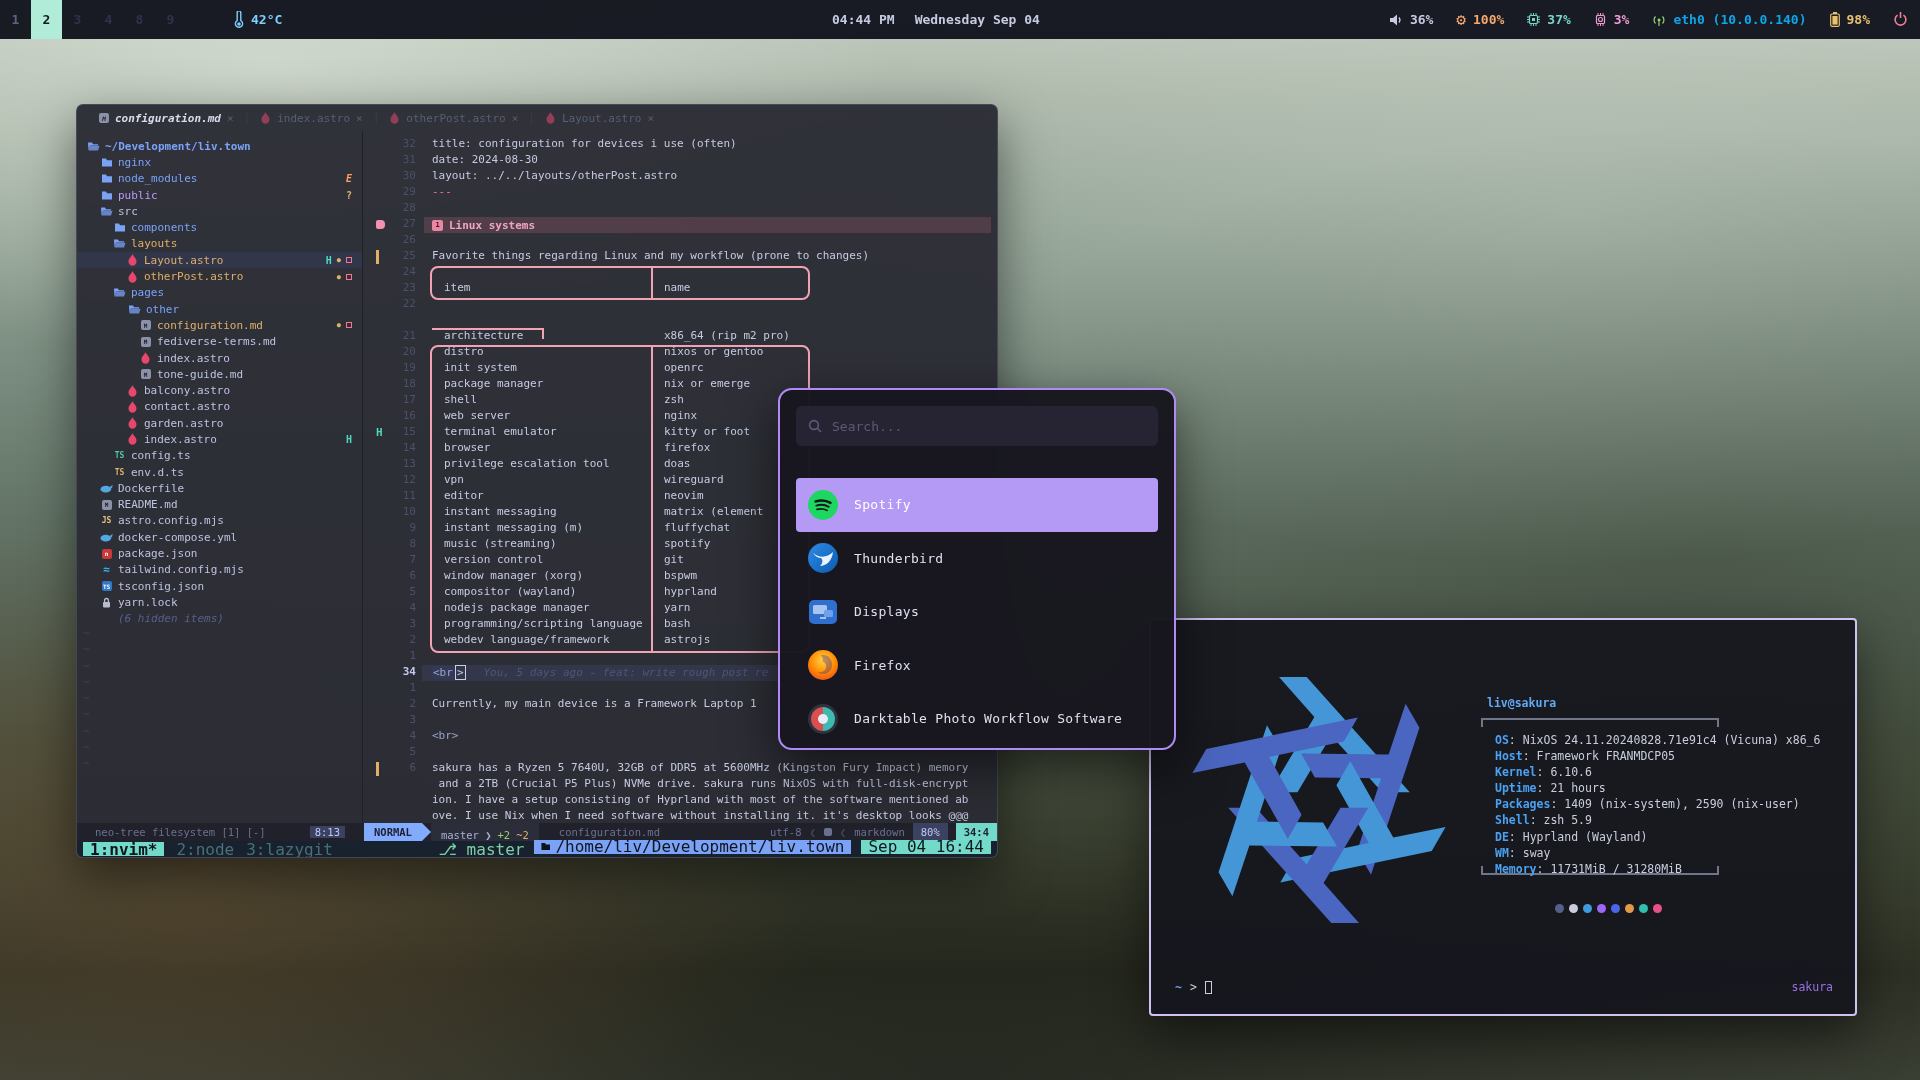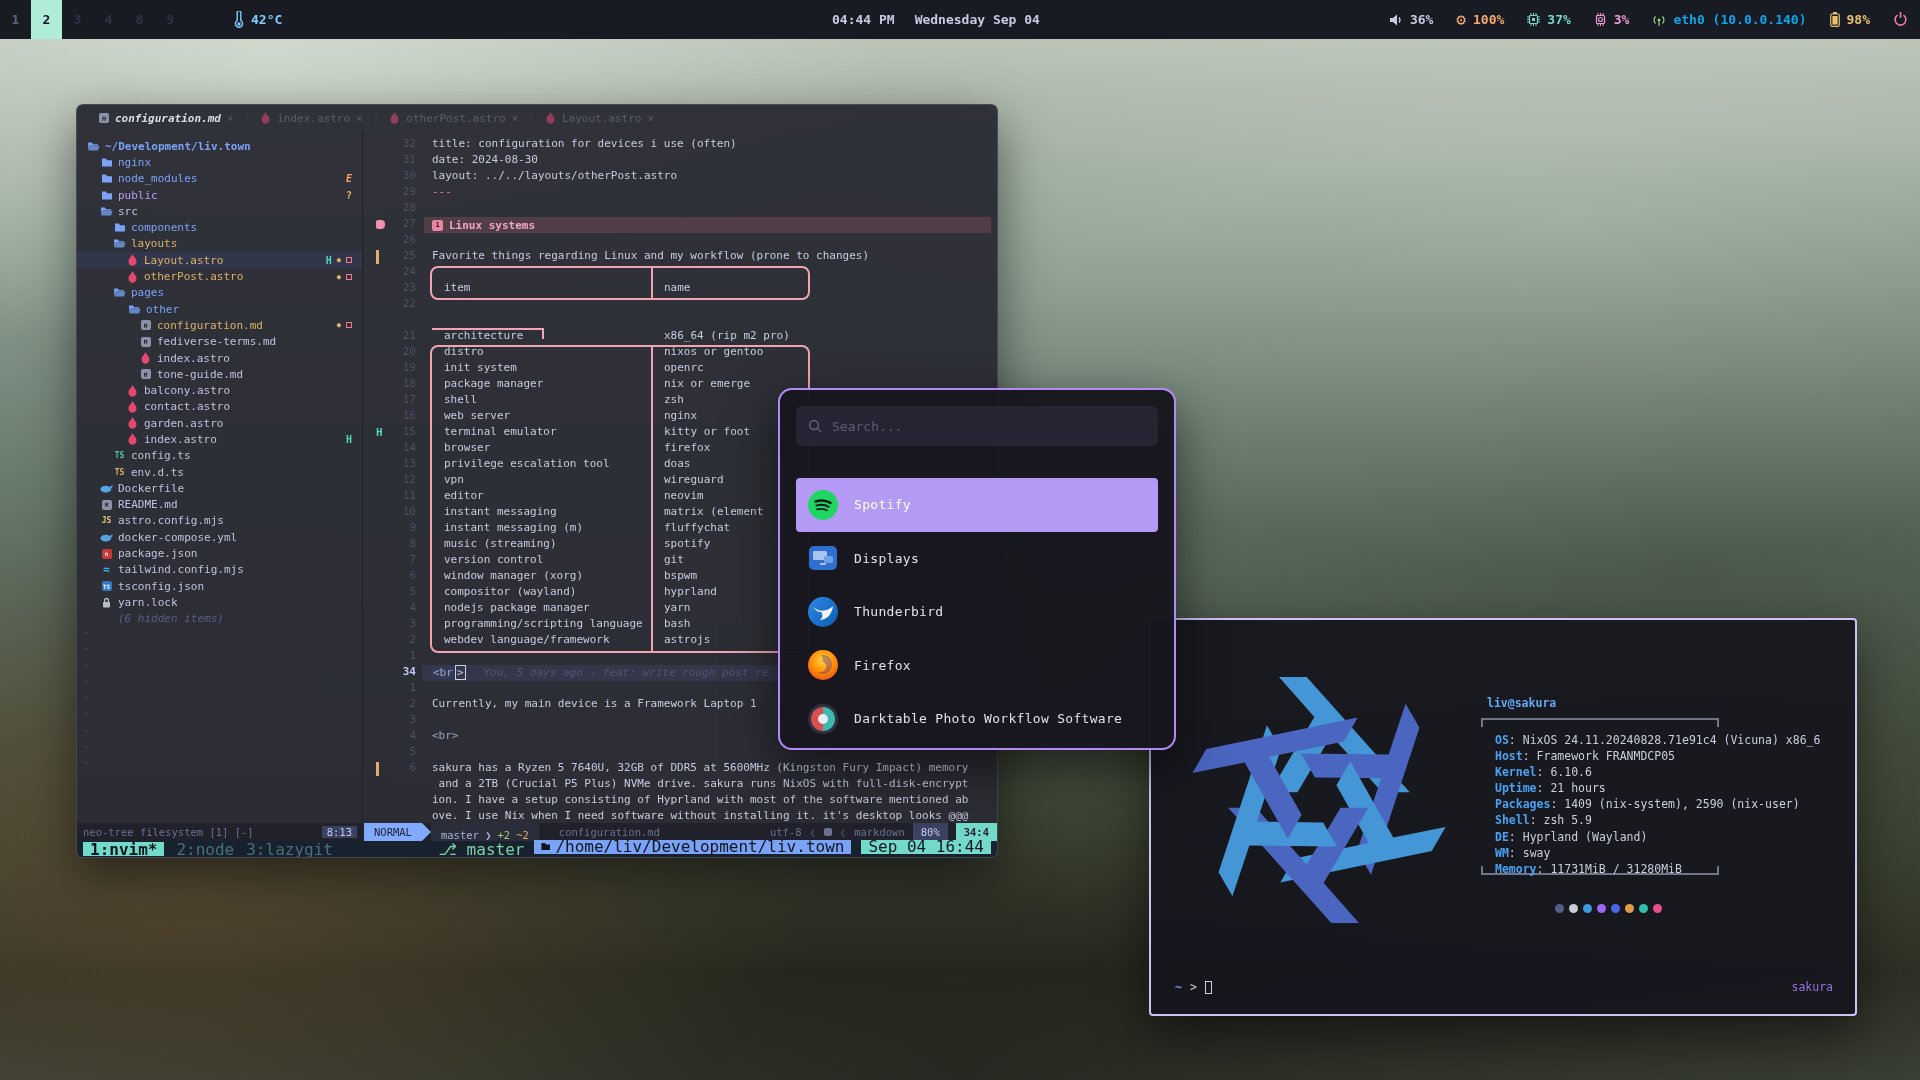--- a/index.html
+++ b/index.html
@@ -72,23 +72,23 @@
   .cursorbox { display:inline-block; border:1px solid #c8cdf0; color:#c8cdf0; padding:0 1px; margin-left:1px; }
   .blame { color:#4e5578; font-style:italic; margin-left:18px; }
   .tagc { color:#9aa5ce; }
   .tcell1 { position:absolute; left:80px; white-space:pre; }
   .tcell2 { position:absolute; left:300px; white-space:pre; }
   .mdt-box { position:absolute; border:2px solid #f2a3b3; border-radius:8px; }
   .mdt-sep { position:absolute; width:2px; background:#f2a3b3; }
   .mdt-ruler { position:absolute; background:#f2a3b3; }
 
   .statusline { position:absolute; left:0; bottom:16px; right:0; height:18px; background:#20212b; display:flex; align-items:center; font-size:10.5px; }
-  .nt-status { width:287px; height:18px; display:flex; align-items:center; padding:0 6px; color:#6a7190; border-right:1px solid #1f2028; }
+  .nt-status { width:287px; height:18px; display:flex; align-items:center; padding:0 18px; color:#6a7190; border-right:1px solid #1f2028; }
   .nt-status .pos { margin-left:auto; background:#3b4261; color:#c0caf5; padding:0 5px; }
-  .seg-mode { background:#82aaff; color:#1e2030; font-weight:normal; padding:0 10px; height:18px; display:flex; align-items:center; }
+  .seg-mode { background:#82aaff; color:#1e2030; font-weight:bold; padding:0 10px; height:18px; display:flex; align-items:center; }
   .pl-right { width:0; height:0; border-top:9px solid transparent; border-bottom:9px solid transparent; border-left:9px solid #82aaff; }
   .seg-git { background:#2b2d3a; height:18px; display:flex; align-items:flex-end; gap:6px; padding:0 10px; color:#a9b1d6; }
   .gplus { color:#9ece6a; } .gtilde { color:#e0af68; }
   .seg-file { color:#6a7190; margin-left:20px; }
   .sl-right { margin-left:auto; display:flex; align-items:center; gap:8px; color:#6a7190; }
   .sl-chev { color:#44485e; }
   .ft-ic { width:8px; height:8px; background:#6a7190; border-radius:2px; display:inline-block; }
   .seg-pct { background:#3b4261; color:#c0caf5; height:18px; display:flex; align-items:center; padding:0 8px; }
   .seg-pos { background:#73daca; color:#1e2030; font-weight:bold; height:18px; display:flex; align-items:center; padding:0 8px; }
 
@@ -775,42 +775,42 @@
             <path d="M7.5 11.5c5.5-1.6 11-1 15 1.4" stroke="#15161c" stroke-width="2.4" fill="none" stroke-linecap="round"></path>
             <path d="M8.3 15.6c4.6-1.3 9-.8 12.4 1.2" stroke="#15161c" stroke-width="2" fill="none" stroke-linecap="round"></path>
             <path d="M9 19.4c3.8-1 7.3-.6 10.2 1" stroke="#15161c" stroke-width="1.7" fill="none" stroke-linecap="round"></path>
           </svg>
         </span>
         <span class="elabel">Spotify</span>
       </div>
       <div class="entry">
         <span style="display:inline-flex">
           <svg class="eicon" viewBox="0 0 30 30">
-            <rect x="1" y="3" width="28" height="24" rx="5" fill="#2f6fd0"></rect>
-            <rect x="5" y="8" width="14" height="9" rx="1.5" fill="#a9c4ef"></rect>
-            <rect x="16" y="13" width="9" height="7" rx="1.5" fill="#6fa0e8"></rect>
-            <rect x="12" y="20" width="6" height="2" fill="#a9c4ef"></rect>
-          </svg>
-        </span>
-        <span class="elabel">Displays</span>
-      </div>
-      <div class="entry">
-        <span style="display:inline-flex">
-          <svg class="eicon" viewBox="0 0 30 30">
             <defs>
               <linearGradient id="tbg" x1="0" y1="0" x2="1" y2="1">
                 <stop offset="0" stop-color="#2e8ae6"></stop>
                 <stop offset="1" stop-color="#0b5cb0"></stop>
               </linearGradient>
             </defs>
             <circle cx="15" cy="15" r="15" fill="url(#tbg)"></circle>
             <path d="M5 10c6 5 14 5 20-1-1 9-7 14-13 14 3-3 3-6 1-8-3 0-6-2-8-5z" fill="#eaf3ff"></path>
           </svg>
         </span>
         <span class="elabel">Thunderbird</span>
+      </div>
+      <div class="entry">
+        <span style="display:inline-flex">
+          <svg class="eicon" viewBox="0 0 30 30">
+            <rect x="1" y="3" width="28" height="24" rx="5" fill="#2f6fd0"></rect>
+            <rect x="5" y="8" width="14" height="9" rx="1.5" fill="#a9c4ef"></rect>
+            <rect x="16" y="13" width="9" height="7" rx="1.5" fill="#6fa0e8"></rect>
+            <rect x="12" y="20" width="6" height="2" fill="#a9c4ef"></rect>
+          </svg>
+        </span>
+        <span class="elabel">Displays</span>
       </div>
       <div class="entry">
         <span style="display:inline-flex">
           <svg class="eicon" viewBox="0 0 30 30">
             <defs>
               <radialGradient id="ffg" cx=".5" cy=".35" r=".75">
                 <stop offset="0" stop-color="#ffd54a"></stop>
                 <stop offset=".55" stop-color="#ff8a00"></stop>
                 <stop offset="1" stop-color="#e0482b"></stop>
               </radialGradient>

